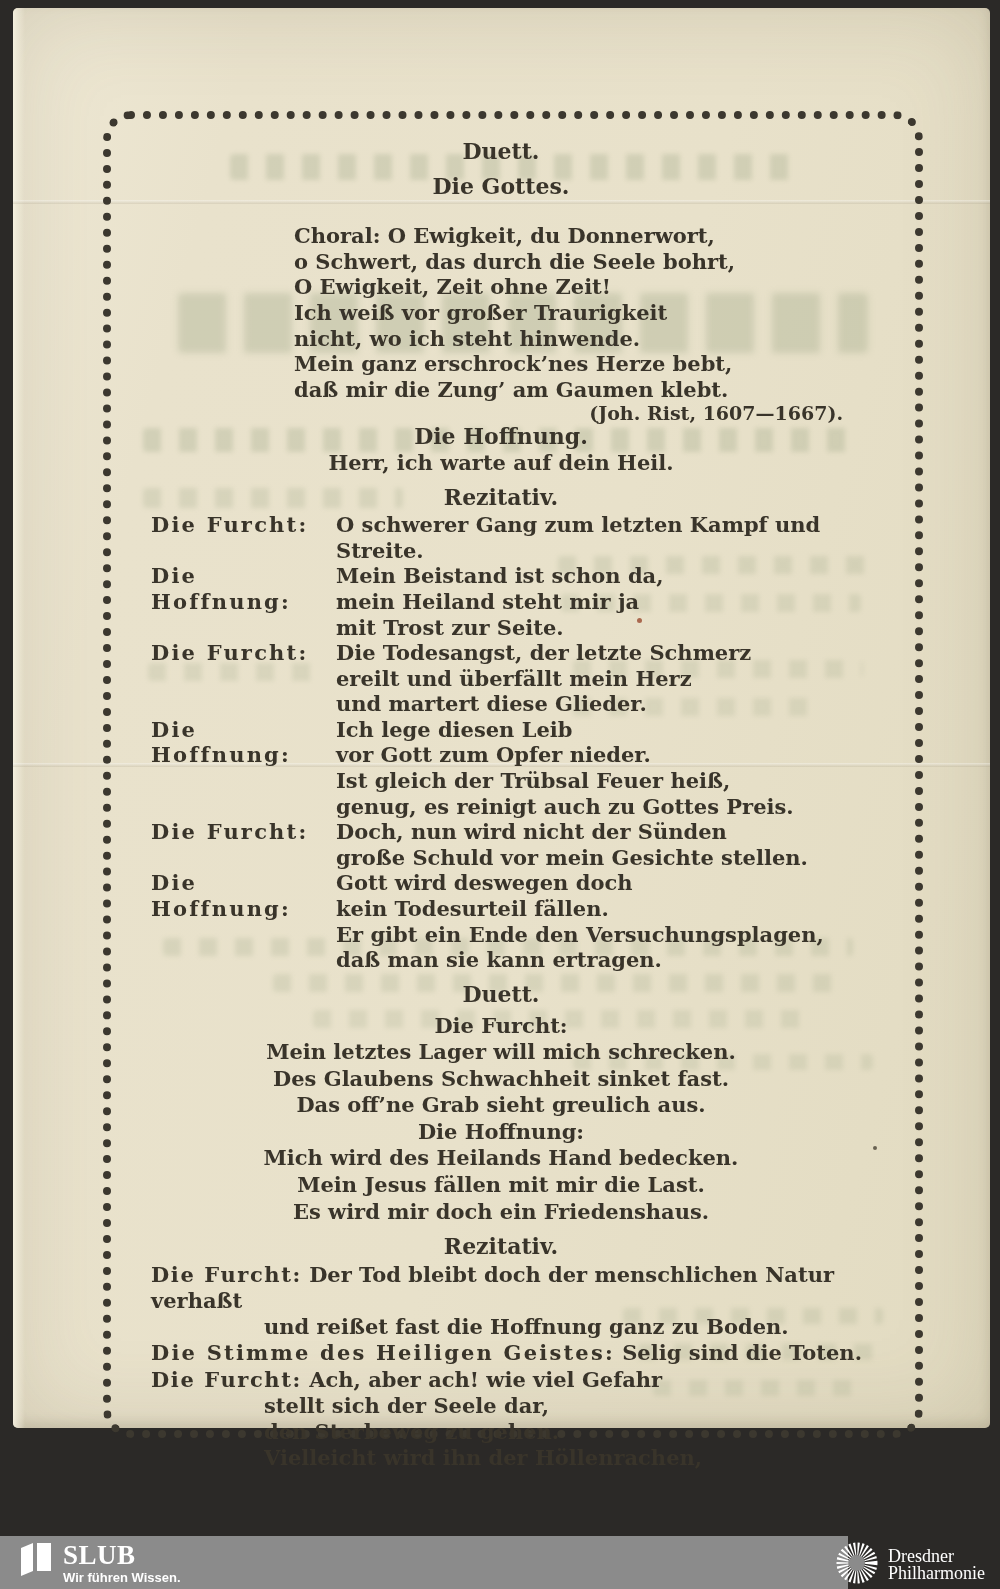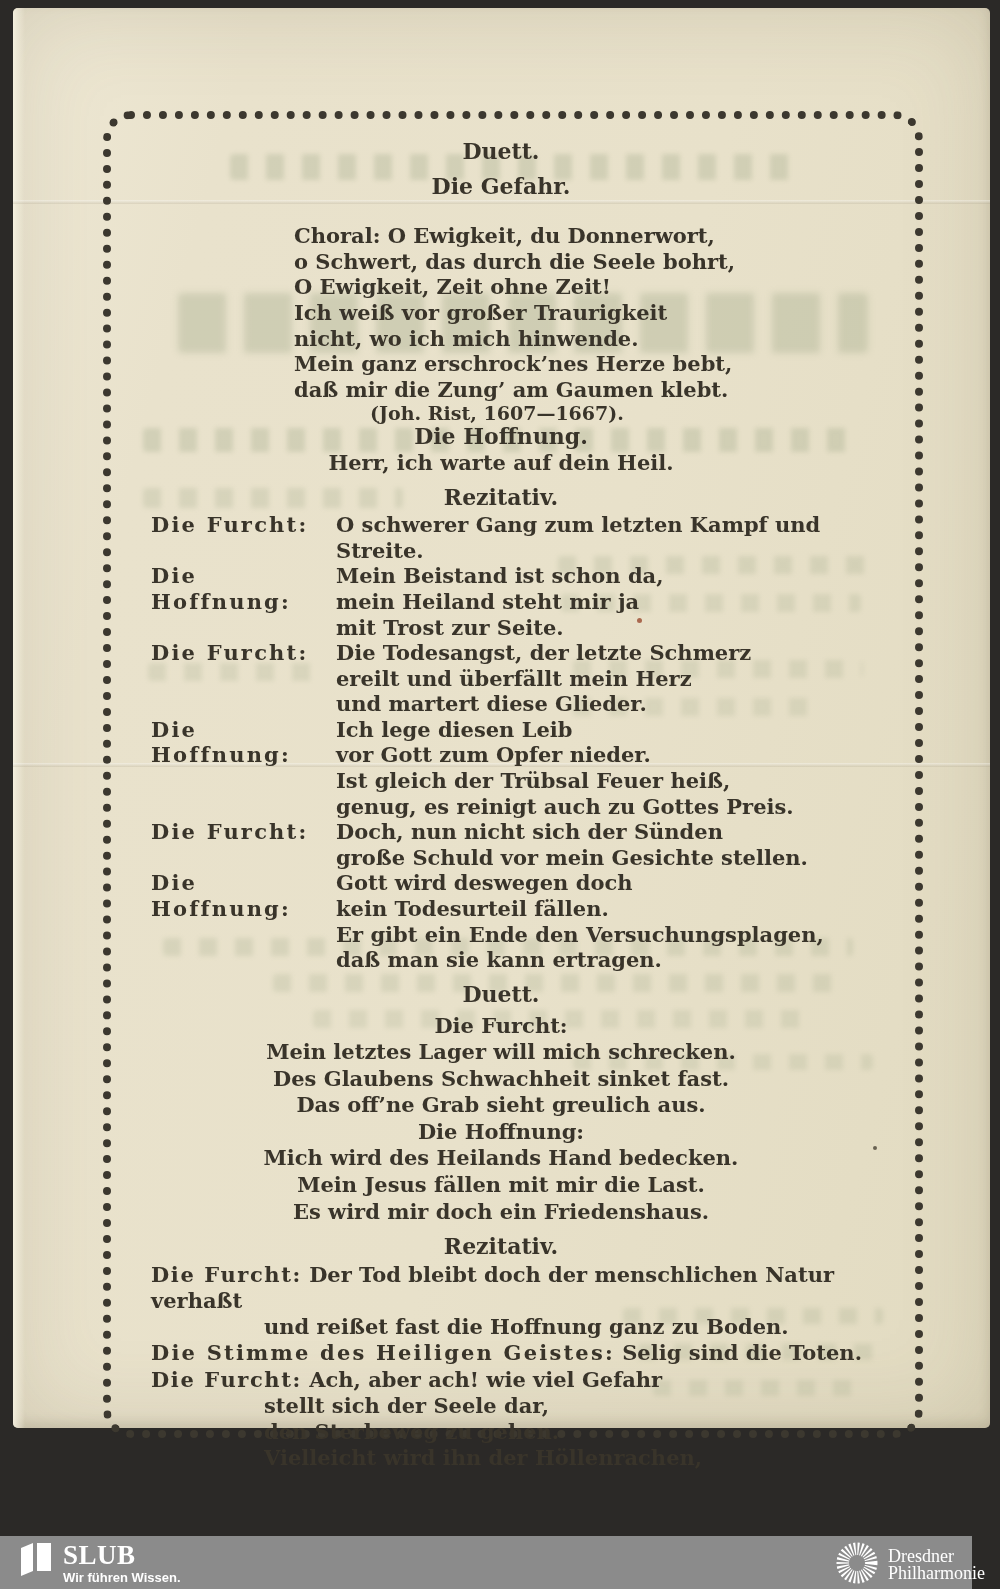--- a/index.html
+++ b/index.html
@@ -56,35 +56,35 @@
   .content{
     padding:20px 34px 0 40px;
     color:var(--ink);
     font-size:21px;font-weight:700;line-height:25.6px;
     position:relative;
   }
   .center{text-align:center;margin-right:30px;}
   .hd{font-size:22px;}
   .hd-top{margin-bottom:9px;}
   .choral{margin-left:143px;margin-top:24px;}
-  .attrib{text-align:center;margin-right:38px;font-size:19px;line-height:22px;}
+  .attrib{text-align:right;margin-right:38px;font-size:19px;line-height:22px;}
   .hd-rez{margin:9px 30px 2px 0;}
   .dlg{display:flex;}
   .dlg .sp{width:185px;flex:none;letter-spacing:2.2px;}
   .dlg .tx{flex:1;}
   .hd-duett2{margin-top:9px;}
   .v2{line-height:26.6px;}
   .vhd{margin-top:6px;}
   .r2{line-height:26.2px;}
   .r2 .lbl{letter-spacing:1.6px;}
   .r2 .lbl.wide{letter-spacing:2.2px;}
   .r2 .cont{margin-left:113px;}
   
   .footer{
-    position:absolute;left:0;top:1536px;width:972px;height:53px;
+    position:absolute;left:0;top:1536px;width:848px;height:53px;
     background:var(--footer-bar);color:#fff;
   }
   .slub{position:absolute;left:20px;top:6px;display:flex;align-items:flex-start;}
   .slub-col{margin-left:11px;display:flex;flex-direction:column;}
   .slub-name{
     font-family:"Liberation Serif",serif;font-weight:700;
     font-size:27px;line-height:26px;letter-spacing:.5px;
   }
   .slub-tag{
     font-family:"Liberation Sans",sans-serif;font-weight:700;
@@ -121,27 +121,27 @@
   <div class="ghost" style="left:625px;top:1336px;width:240px;height:16px;opacity:.33"></div>
   <div class="ghost" style="left:640px;top:1372px;width:200px;height:16px;opacity:.3"></div>
 
   <div class="speck" style="left:624px;top:610px;width:5px;height:5px;background:#9a4a2f;opacity:.8"></div>
   <div class="speck" style="left:860px;top:1138px;width:4px;height:4px;background:#4a4436;opacity:.8"></div>
 
   <div class="frame">
     <div class="content">
 
       <div class="center hd hd-top">Duett.</div>
-      <div class="center hd">Die Gefahr.</div>
+      <div class="center hd">Die Gottes.</div>
       <div class="choral">
         <div>Choral: O Ewigkeit, du Donnerwort,</div>
         <div>o Schwert, das durch die Seele bohrt,</div>
         <div>O Ewigkeit, Zeit ohne Zeit!</div>
         <div>Ich weiß vor großer Traurigkeit</div>
-        <div>nicht, wo ich mich hinwende.</div>
+        <div>nicht, wo ich steht hinwende.</div>
         <div>Mein ganz erschrock’nes Herze bebt,</div>
         <div>daß mir die Zung’ am Gaumen klebt.</div>
       </div>
       <div class="attrib">(Joh. Rist, 1607—1667).</div>
       <div class="center hd">Die Hoffnung.</div>
       <div class="center">Herr, ich warte auf dein Heil.</div>
 
       <div class="center hd hd-rez">Rezitativ.</div>
 
       <div class="dlg">
@@ -171,21 +171,21 @@
         <div class="tx">
           <div>Ich lege diesen Leib</div>
           <div>vor Gott zum Opfer nieder.</div>
           <div>Ist gleich der Trübsal Feuer heiß,</div>
           <div>genug, es reinigt auch zu Gottes Preis.</div>
         </div>
       </div>
       <div class="dlg">
         <div class="sp">Die Furcht:</div>
         <div class="tx">
-          <div>Doch, nun nicht sich der Sünden</div>
+          <div>Doch, nun wird nicht der Sünden</div>
           <div>große Schuld vor mein Gesichte stellen.</div>
         </div>
       </div>
       <div class="dlg">
         <div class="sp">Die Hoffnung:</div>
         <div class="tx">
           <div>Gott wird deswegen doch</div>
           <div>kein Todesurteil fällen.</div>
           <div>Er gibt ein Ende den Versuchungsplagen,</div>
           <div>daß man sie kann ertragen.</div>

